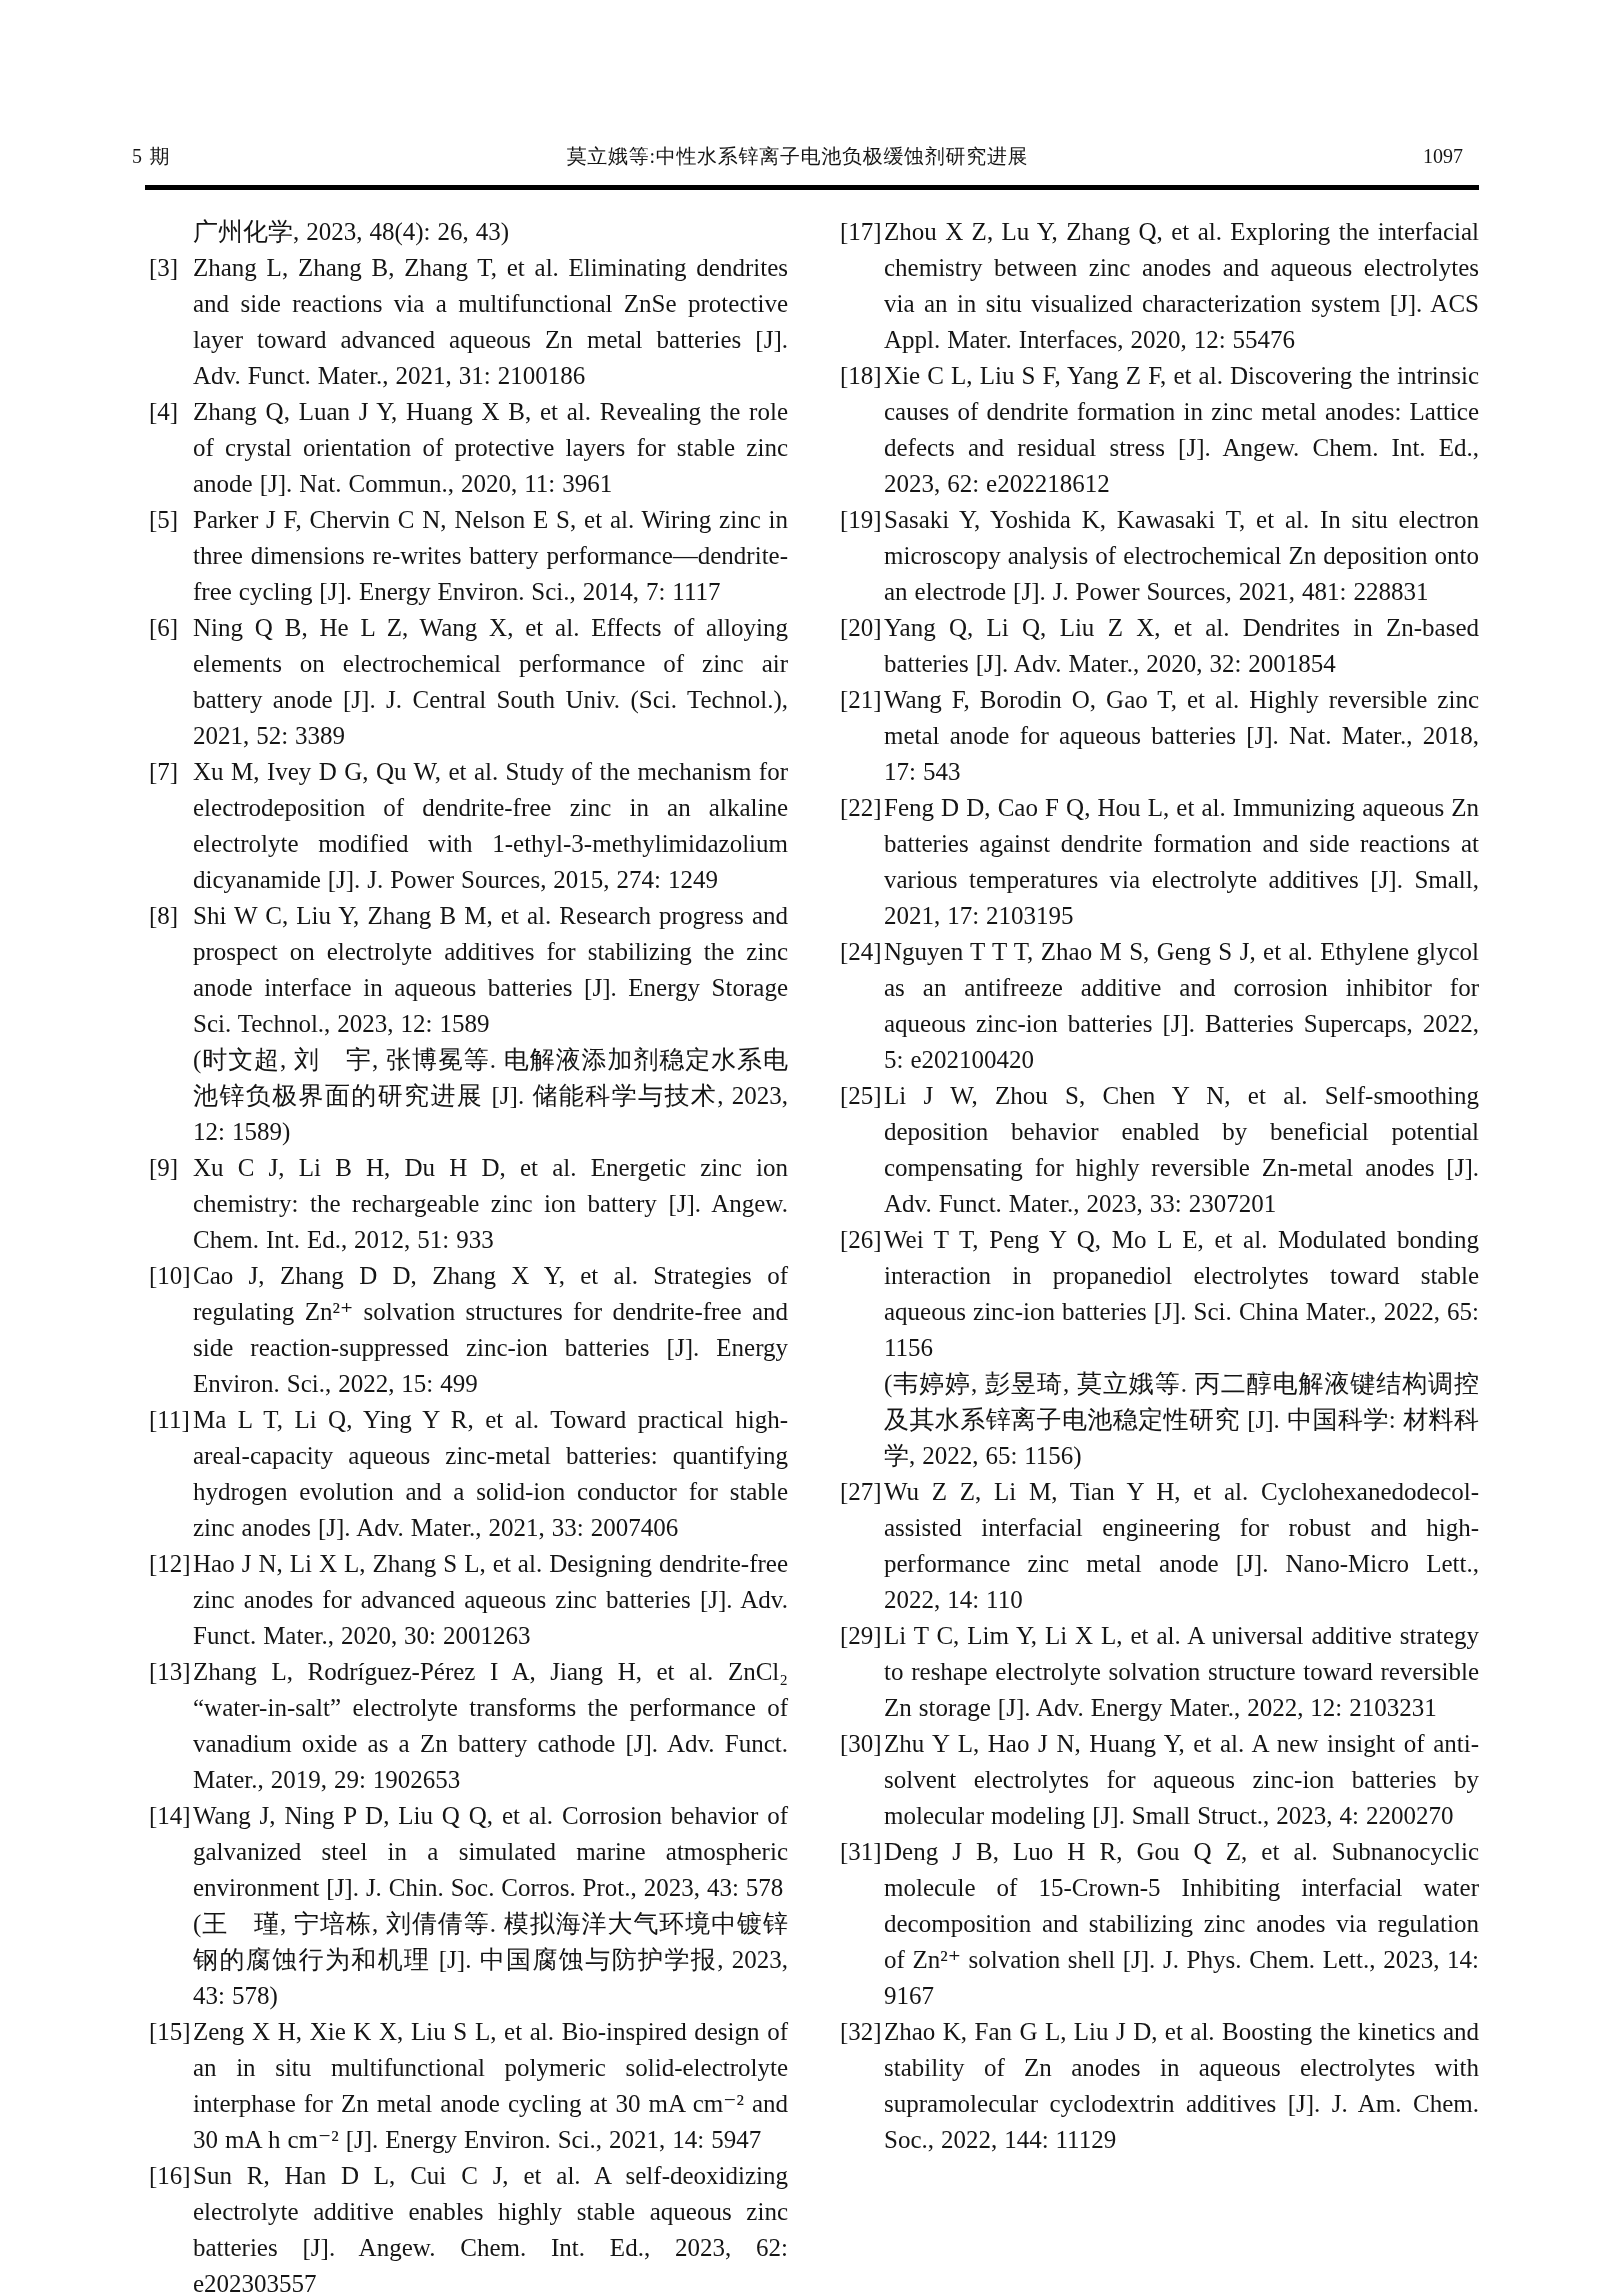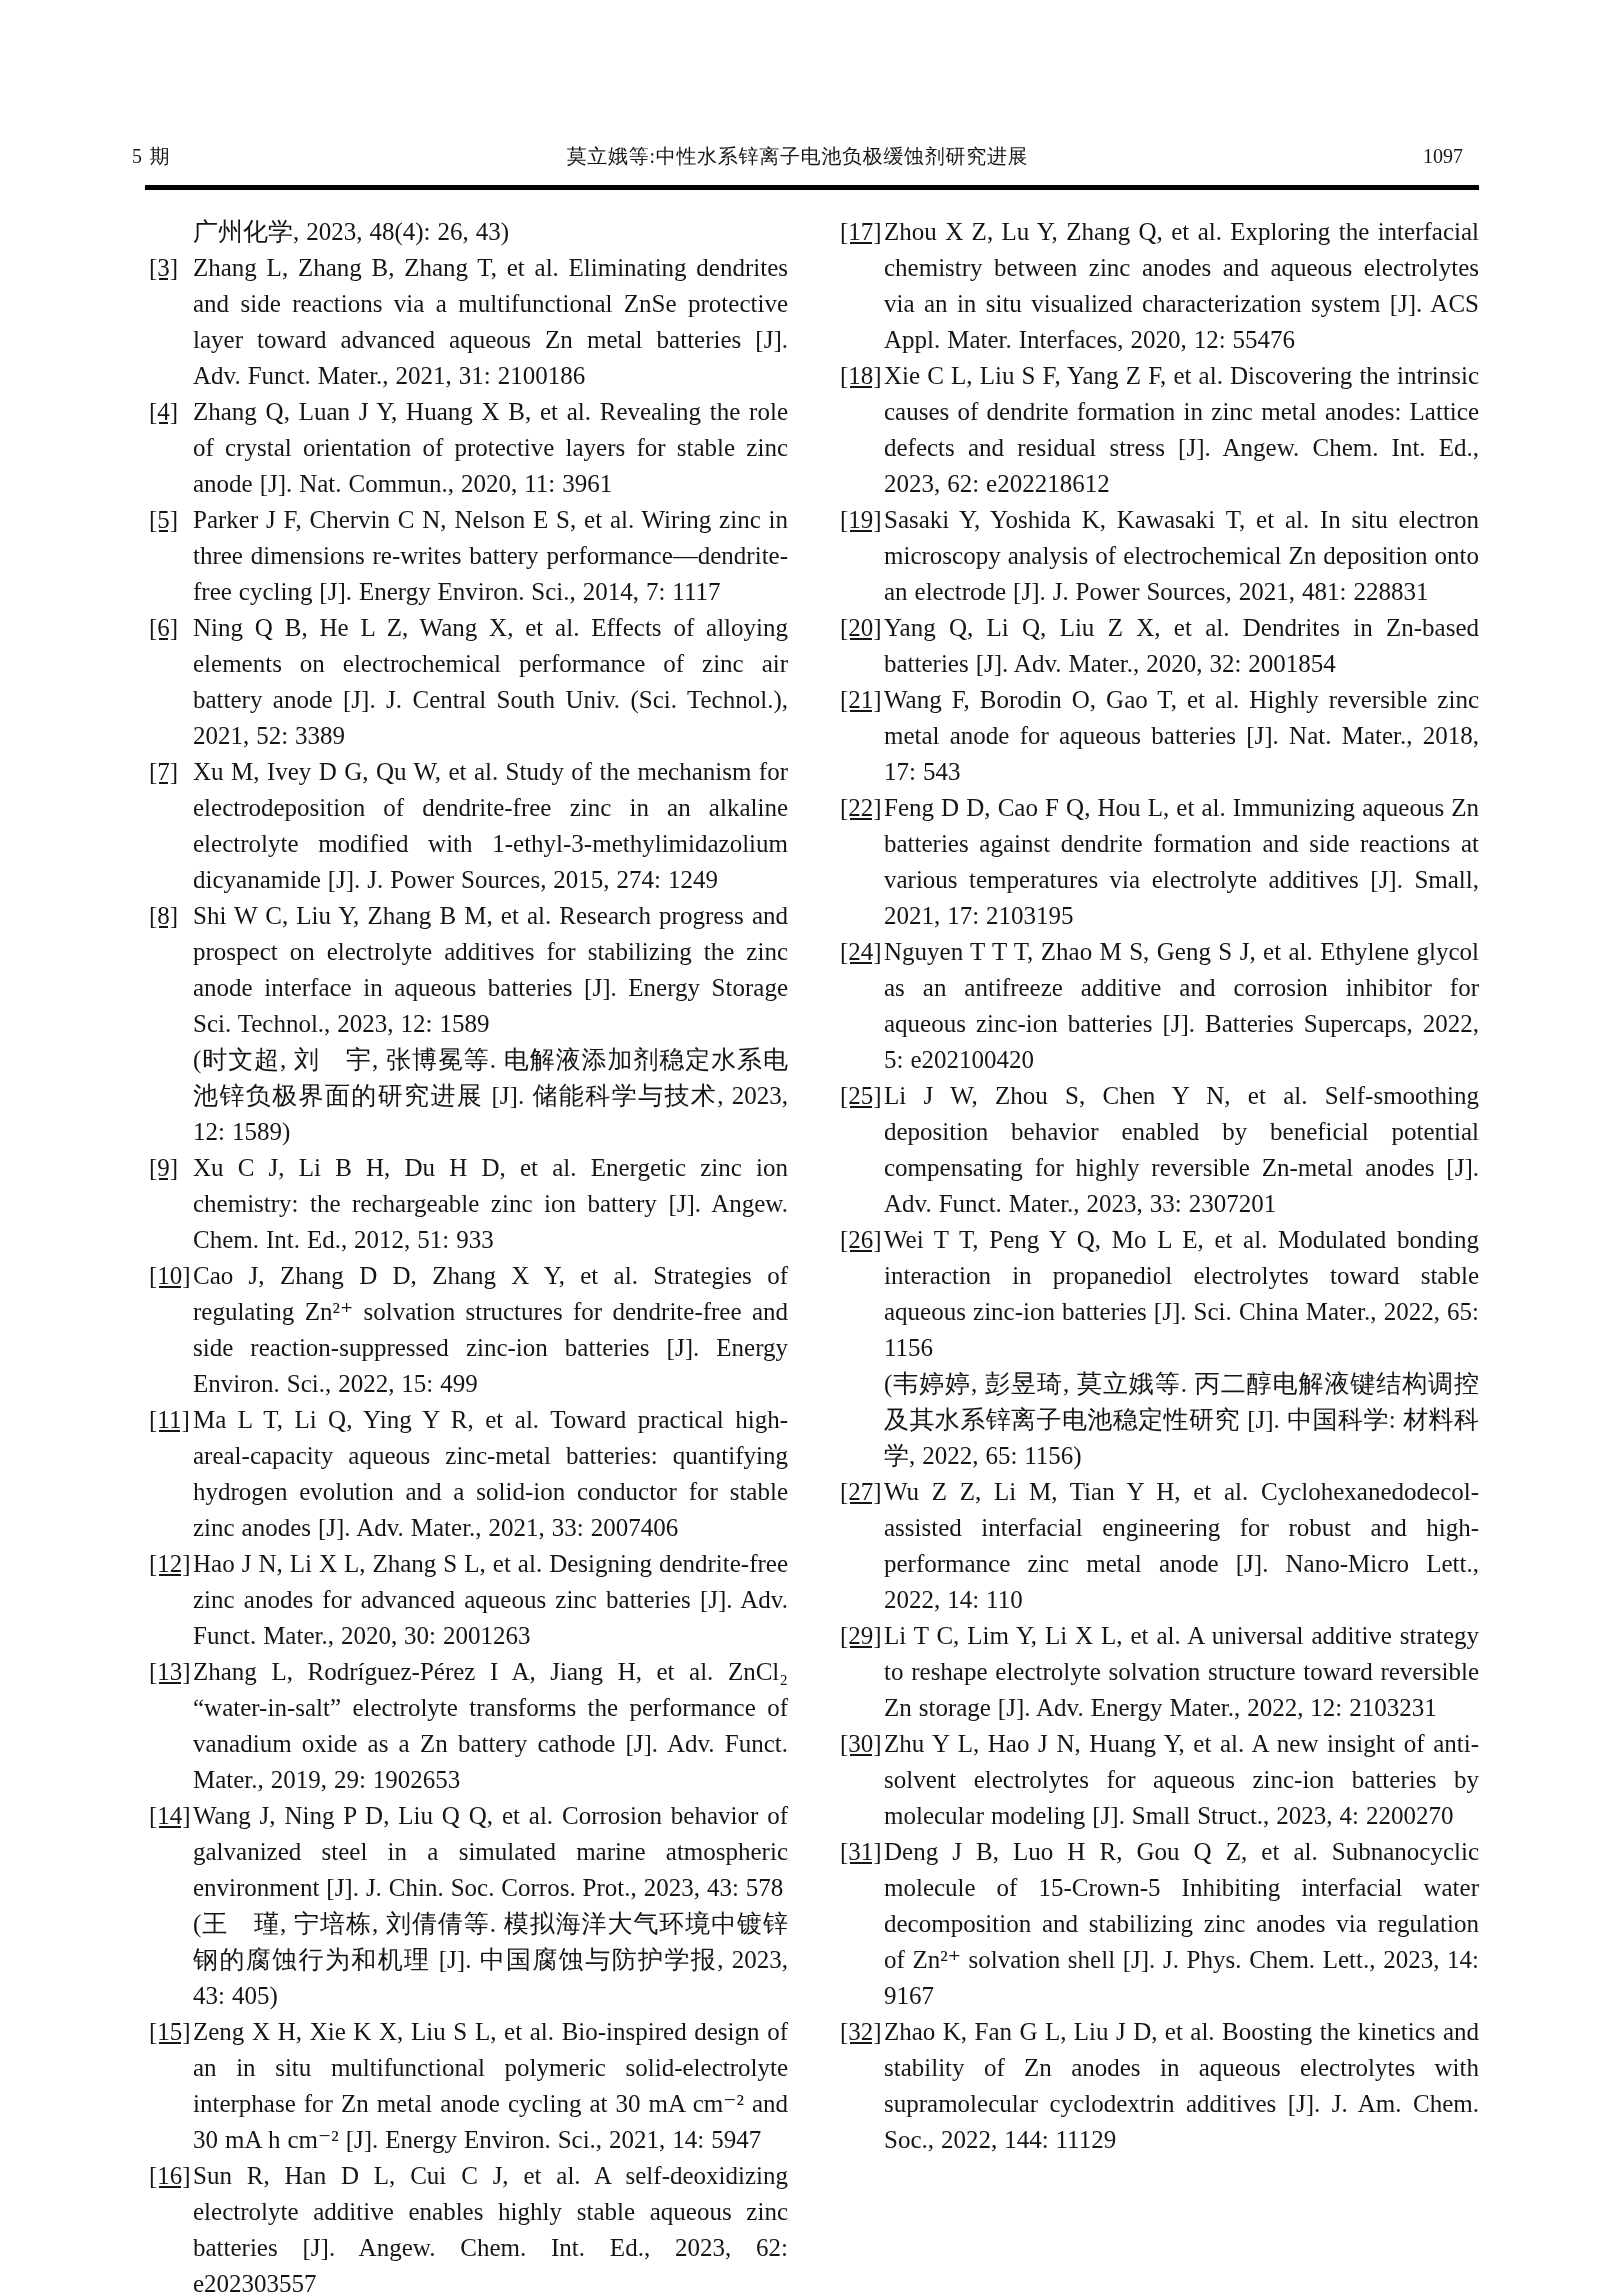--- a/index.html
+++ b/index.html
@@ -39,21 +39,20 @@
   .ref {
     display: flex;
     align-items: flex-start;
   }
   .ref-label {
     flex: 0 0 44px;
     width: 44px;
     font-size: 25px;
     line-height: 36px;
     white-space: nowrap;
-    text-decoration: underline;
   }
   .ref-body { flex: 1; min-width: 0; }
   .ref-seg {
     font-size: 25px;
     line-height: 36px;
     text-align: justify;
     word-spacing: 0.7px;
   }
 </style>
 </head>
@@ -139,21 +138,21 @@
       <div class="ref">
         <div class="ref-label">[13]</div>
         <div class="ref-body">
           <div class="ref-seg">Zhang L, Rodríguez-Pérez I A, Jiang H, et al. ZnCl₂ “water-in-salt” electrolyte transforms the performance of vanadium oxide as a Zn battery cathode [J]. Adv. Funct. Mater., 2019, 29: 1902653</div>
         </div>
       </div>
       <div class="ref">
         <div class="ref-label">[14]</div>
         <div class="ref-body">
           <div class="ref-seg">Wang J, Ning P D, Liu Q Q, et al. Corrosion behavior of galvanized steel in a simulated marine atmospheric environment [J]. J. Chin. Soc. Corros. Prot., 2023, 43: 578</div>
-          <div class="ref-seg">(王　瑾, 宁培栋, 刘倩倩等. 模拟海洋大气环境中镀锌钢的腐蚀行为和机理 [J]. 中国腐蚀与防护学报, 2023, 43: 405)</div>
+          <div class="ref-seg">(王　瑾, 宁培栋, 刘倩倩等. 模拟海洋大气环境中镀锌钢的腐蚀行为和机理 [J]. 中国腐蚀与防护学报, 2023, 43: 578)</div>
         </div>
       </div>
       <div class="ref">
         <div class="ref-label">[15]</div>
         <div class="ref-body">
           <div class="ref-seg">Zeng X H, Xie K X, Liu S L, et al. Bio-inspired design of an in situ multifunctional polymeric solid-electrolyte interphase for Zn metal anode cycling at 30 mA cm⁻² and 30 mA h cm⁻² [J]. Energy Environ. Sci., 2021, 14: 5947</div>
         </div>
       </div>
       <div class="ref">
         <div class="ref-label">[16]</div>

